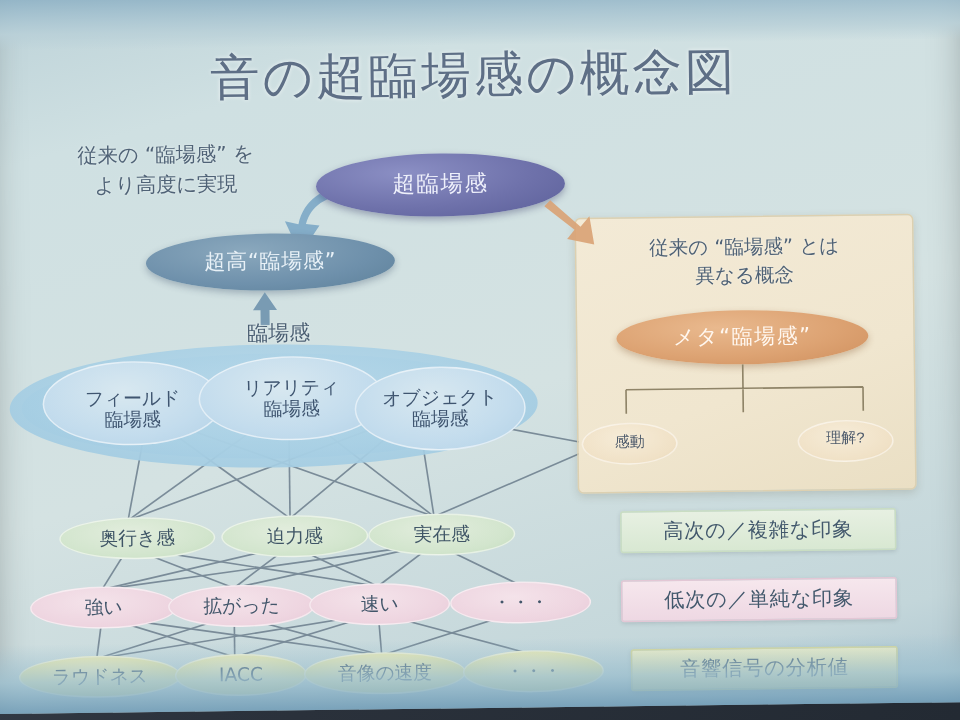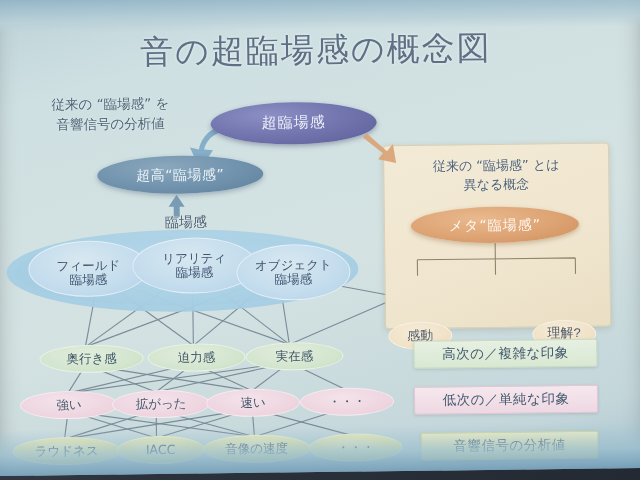--- a/index.html
+++ b/index.html
@@ -48,21 +48,21 @@
              box-shadow:0 2px 5px rgba(40,60,90,.3);}
   .ell-pale{background:radial-gradient(ellipse at 45% 35%,#d8e8f0 0%,#c3dced 60%,#b2d1e6 100%);
             color:#3f5570;font-size:12.5px;border:1px solid rgba(255,255,255,.55);}
   .ell-cloud{position:absolute;border-radius:50%;
              background:radial-gradient(ellipse at 50% 40%,#b7d8ea 0%,#a7cfe4 60%,#9cc7e0 100%);
              opacity:.92;}
   .ell-orange{background:radial-gradient(ellipse at 40% 32%,#e9b98e 0%,#dda373 55%,#cf8f5d 100%);
               color:#fff7ef;font-size:14px;letter-spacing:1px;
               box-shadow:0 2px 5px rgba(120,70,30,.3);}
   .ell-cream{background:radial-gradient(ellipse at 45% 35%,#f6ecd8 0%,#f0e1c6 70%,#e8d6b4 100%);
-             color:#4d5a6b;font-size:13px;border:1px solid rgba(255,255,255,.5);margin-top:40px;}
+             color:#4d5a6b;font-size:10px;border:1px solid rgba(255,255,255,.5);}
   .ell-green{background:radial-gradient(ellipse at 45% 35%,#e2eddd 0%,#d2e5cd 65%,#c4dcbe 100%);
              color:#3f5566;font-size:12.5px;border:1px solid rgba(255,255,255,.5);}
   .ell-pink{background:radial-gradient(ellipse at 45% 35%,#f4e3ea 0%,#eed5e0 65%,#e7c9d7 100%);
             color:#42566a;font-size:12.5px;border:1px solid rgba(255,255,255,.5);}
   .ell-yellow{background:radial-gradient(ellipse at 45% 35%,#f3f0c2 0%,#ecе8a8 60%,#e6e199 100%);
               background:radial-gradient(ellipse at 45% 35%,#f4f1c6 0%,#edeaa9 60%,#e6e199 100%);
               color:#40556a;font-size:12.5px;border:1px solid rgba(255,255,255,.5);}
 
   
   #subpanel{position:absolute;left:378px;top:140px;width:224px;height:182px;
@@ -130,21 +130,21 @@
 
         <g stroke="#9a8b6d" stroke-width="1.1" fill="none">
           <path d="M112,104 L112,104"></path>
         </g>
       </svg>
 
       <div class="title">音の超臨場感の概念図</div>
 
       <div class="note" id="note-left">
         <span style="white-space:pre-line;">従来の “臨場感” を
-音響信号の分析値</span>
+より高度に実現</span>
       </div>
 
       <svg style="position:absolute;left:168px;top:112px;width:70px;height:58px;" viewBox="0 0 70 58">
         <path d="M62,6 C46,4 30,12 26,30 L17,28 L27,50 L40,31 L31,30 C35,16 48,10 62,12 Z" fill="#7ea9c7" opacity=".92"></path>
       </svg>
 
       <div class="ell ell-purple" style="left:206px;top:96px;width:166px;height:42px;">
         <span>超臨場感</span>
       </div>
 

